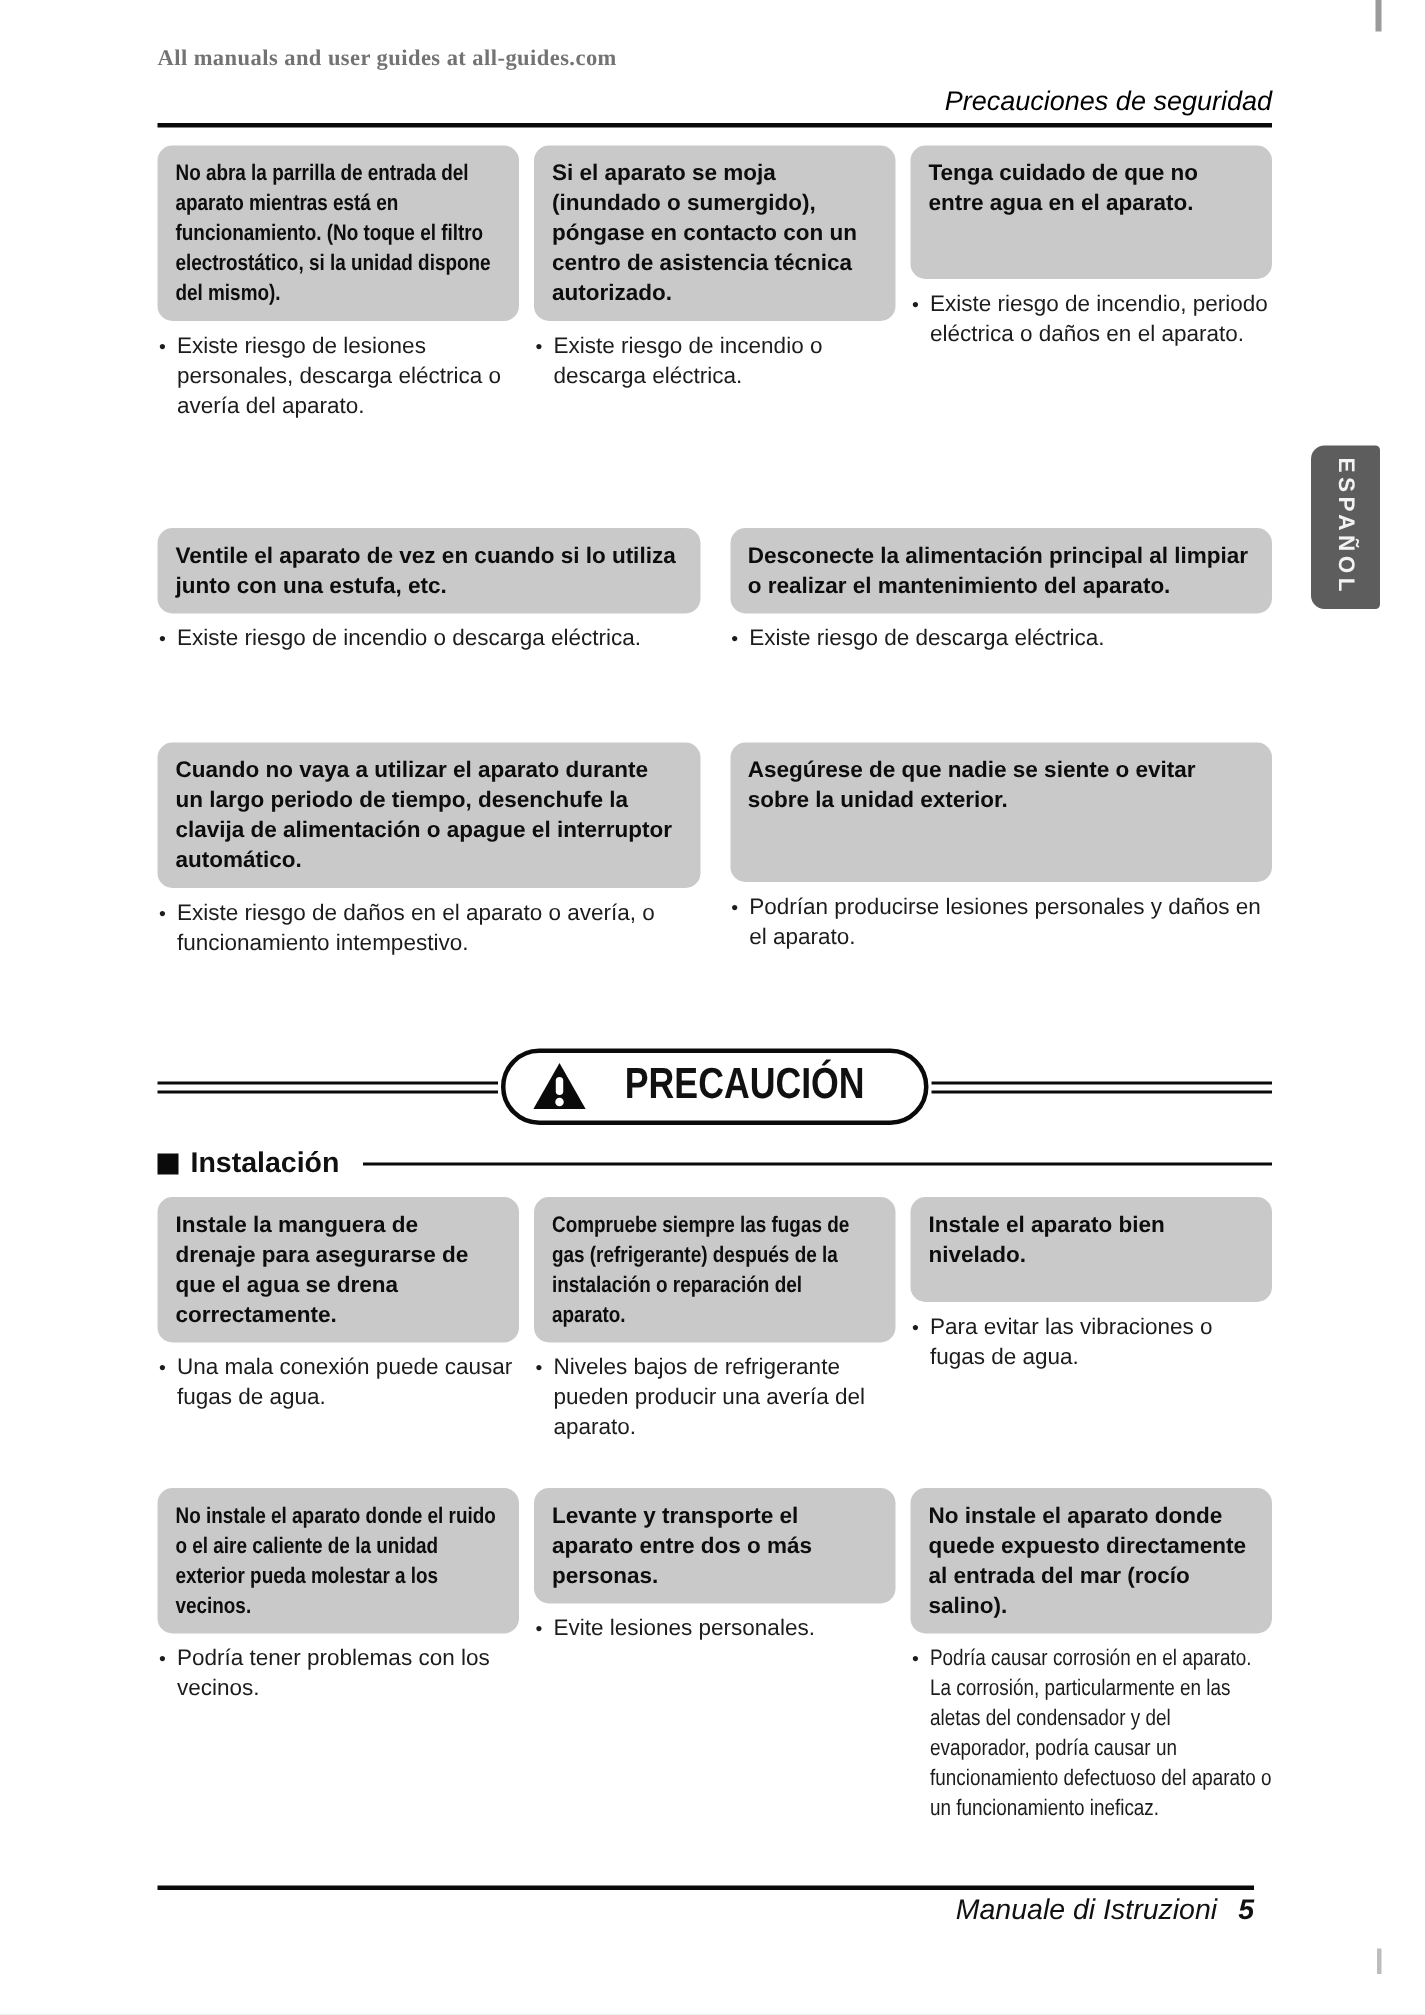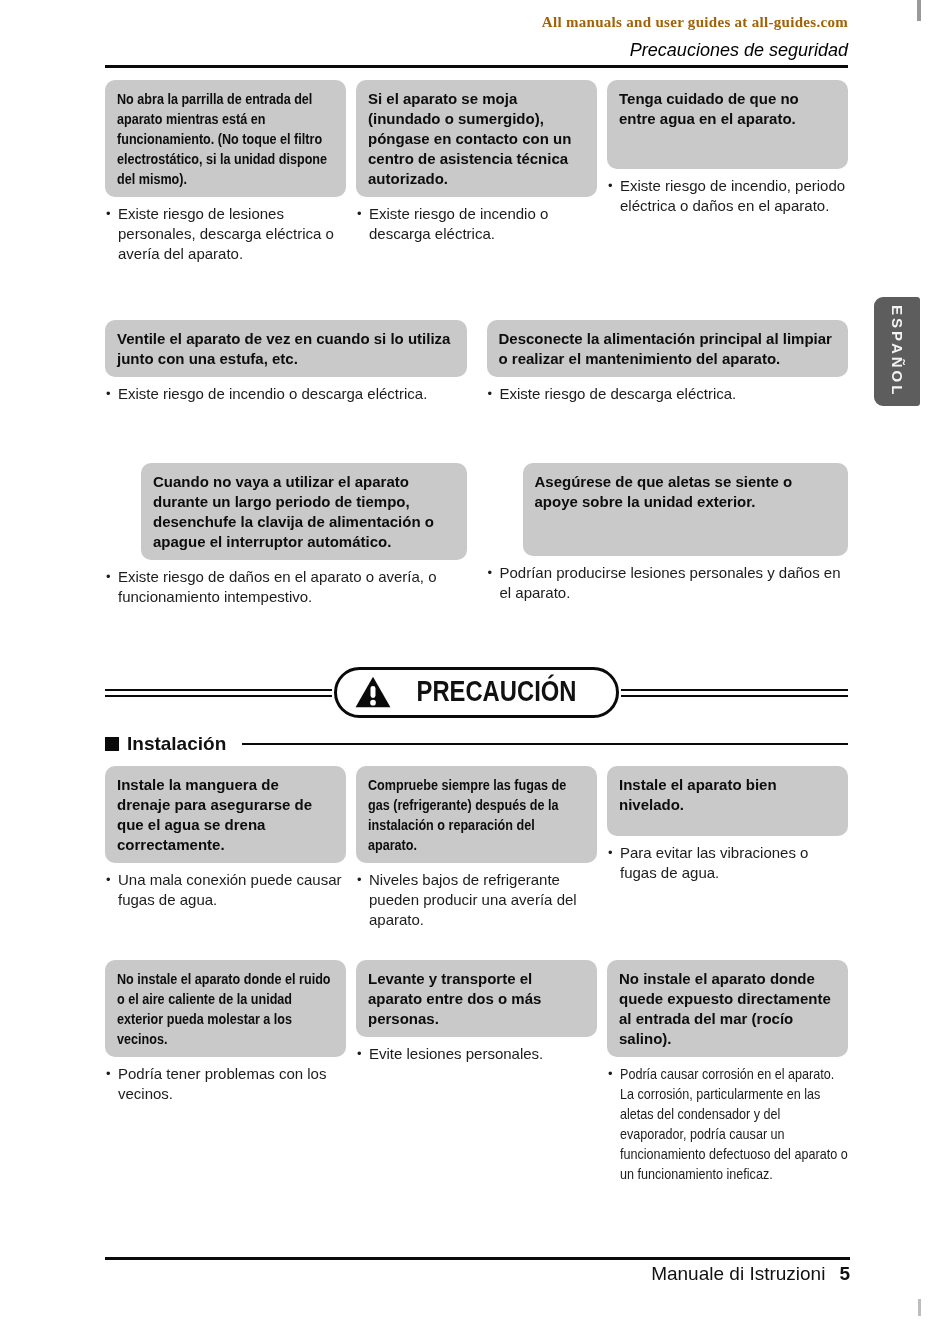--- a/index.html
+++ b/index.html
@@ -9,26 +9,26 @@
     margin:0 auto;
     background:#ffffff;
     font-family:"Liberation Sans", sans-serif;
     color:#111;
     overflow:hidden;
   }
   .content { padding:0 102px 0 105px; }
 
   
   .watermark {
-    padding-top:14px;
-    text-align:right;
+    padding-top:31px;
+    text-align:left;
     font-family:"Liberation Serif", serif;
     font-weight:bold;
     font-size:15px;
-    color:#a16207;
+    color:#737373;
     letter-spacing:.3px;
   }
   .page-title {
     margin-top:9px;
     text-align:right;
     font-style:italic;
     font-size:18px;
     color:#000;
   }
   .top-rule { margin-top:4px; border-top:3px solid #0a0a0a; }
@@ -41,42 +41,42 @@
     background:#c9c9c9;
     border-radius:10px;
     padding:9px 12px 8px 12px;
     font-weight:bold;
     font-size:15px;
     line-height:20px;
     color:#0d0d0d;
   }
   .h90 { min-height:72px; }
   .h50 { min-height:33px; }
-  .h93 { min-height:76px;margin-left:36px; }
+  .h93 { min-height:76px; }
   .h70 { min-height:53px; }
 
   .condensed {
     display:block;
     transform:scaleX(.84);
     transform-origin:0 0;
     width:119%;
   }
 
   .bullet {
     margin-top:7px;
     padding-left:13px;
     position:relative;
     font-size:15px;
     line-height:20px;
     color:#1c1c1c;
   }
   .bullet::before { content:"•"; position:absolute; left:1px; top:0; font-size:13px; }
 
   .mt-row1 { margin-top:12px; }
-  .mt-row2 { margin-top:56px; }
+  .mt-row2 { margin-top:71px; }
   .mt-row3 { margin-top:59px; }
 
   
   .caution-banner {
     margin-top:60px;
     display:flex;
     align-items:center;
   }
   .rule-double {
     flex:1 1 auto;
@@ -136,25 +136,26 @@
     writing-mode:vertical-rl;
     color:#f3f3f3;
     font-weight:bold;
     font-size:15px;
     letter-spacing:3px;
   }
 
   
   .footer {
     position:absolute;
-    left:105px; right:100px;
+    left:105px; right:114px;
     top:1257px;
     border-top:3px solid #0a0a0a;
     text-align:right;
     padding-top:3px;
+    font-style:italic;
     font-size:19px;
   }
   .footer .page-num { font-weight:bold; margin-left:14px; }
 
   
   .artifact-tr { position:absolute; left:917px; top:0; width:4px; height:21px; background:#9a9a9a; }
   .artifact-br { position:absolute; left:918px; top:1299px; width:3px; height:17px; background:#bdbdbd; }
 </style>
 </head>
 <body>
@@ -193,21 +194,21 @@
         <div class="bullet">Existe riesgo de descarga eléctrica.</div>
       </div>
     </div>
 
     <div class="grid2 mt-row3">
       <div>
         <div class="gray-box h93"><span>Cuando no vaya a utilizar el aparato durante un largo periodo de tiempo, desenchufe la clavija de alimentación o apague el interruptor automático.</span></div>
         <div class="bullet">Existe riesgo de daños en el aparato o avería, o funcionamiento intempestivo.</div>
       </div>
       <div>
-        <div class="gray-box h93"><span>Asegúrese de que aletas se siente o apoye sobre la unidad exterior.</span></div>
+        <div class="gray-box h93"><span>Asegúrese de que nadie se siente o evitar sobre la unidad exterior.</span></div>
         <div class="bullet">Podrían producirse lesiones personales y daños en el aparato.</div>
       </div>
     </div>
 
     <div class="caution-banner">
       <div class="rule-double"></div>
       <div class="caution-pill">
         <svg class="warn-icon" viewBox="0 0 100 90">
           <path d="M50 2 L99 88 L1 88 Z" fill="#0a0a0a"></path>
           <rect x="43" y="28" width="14" height="34" rx="7" fill="#ffffff"></rect>

